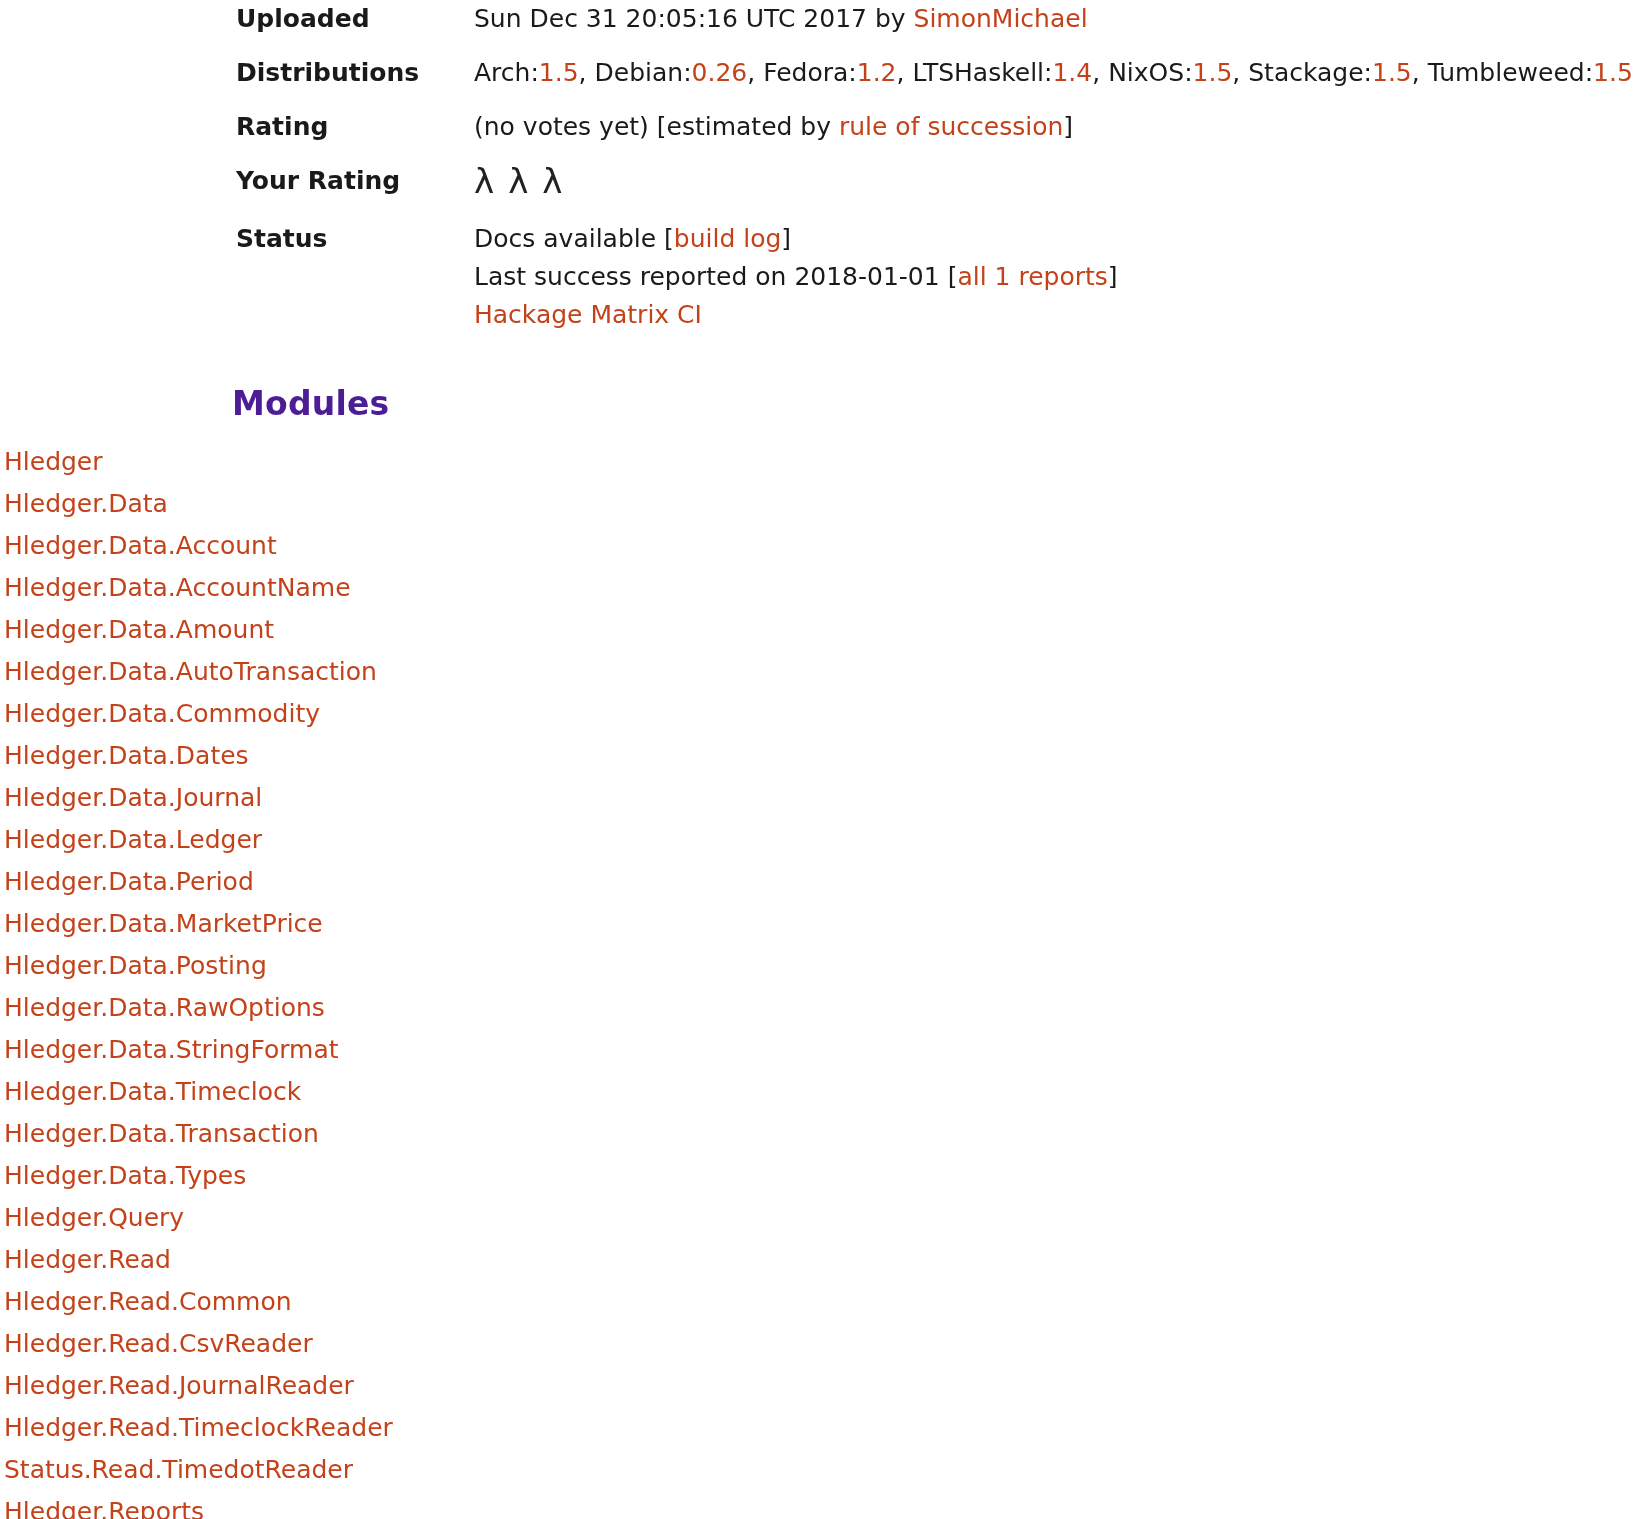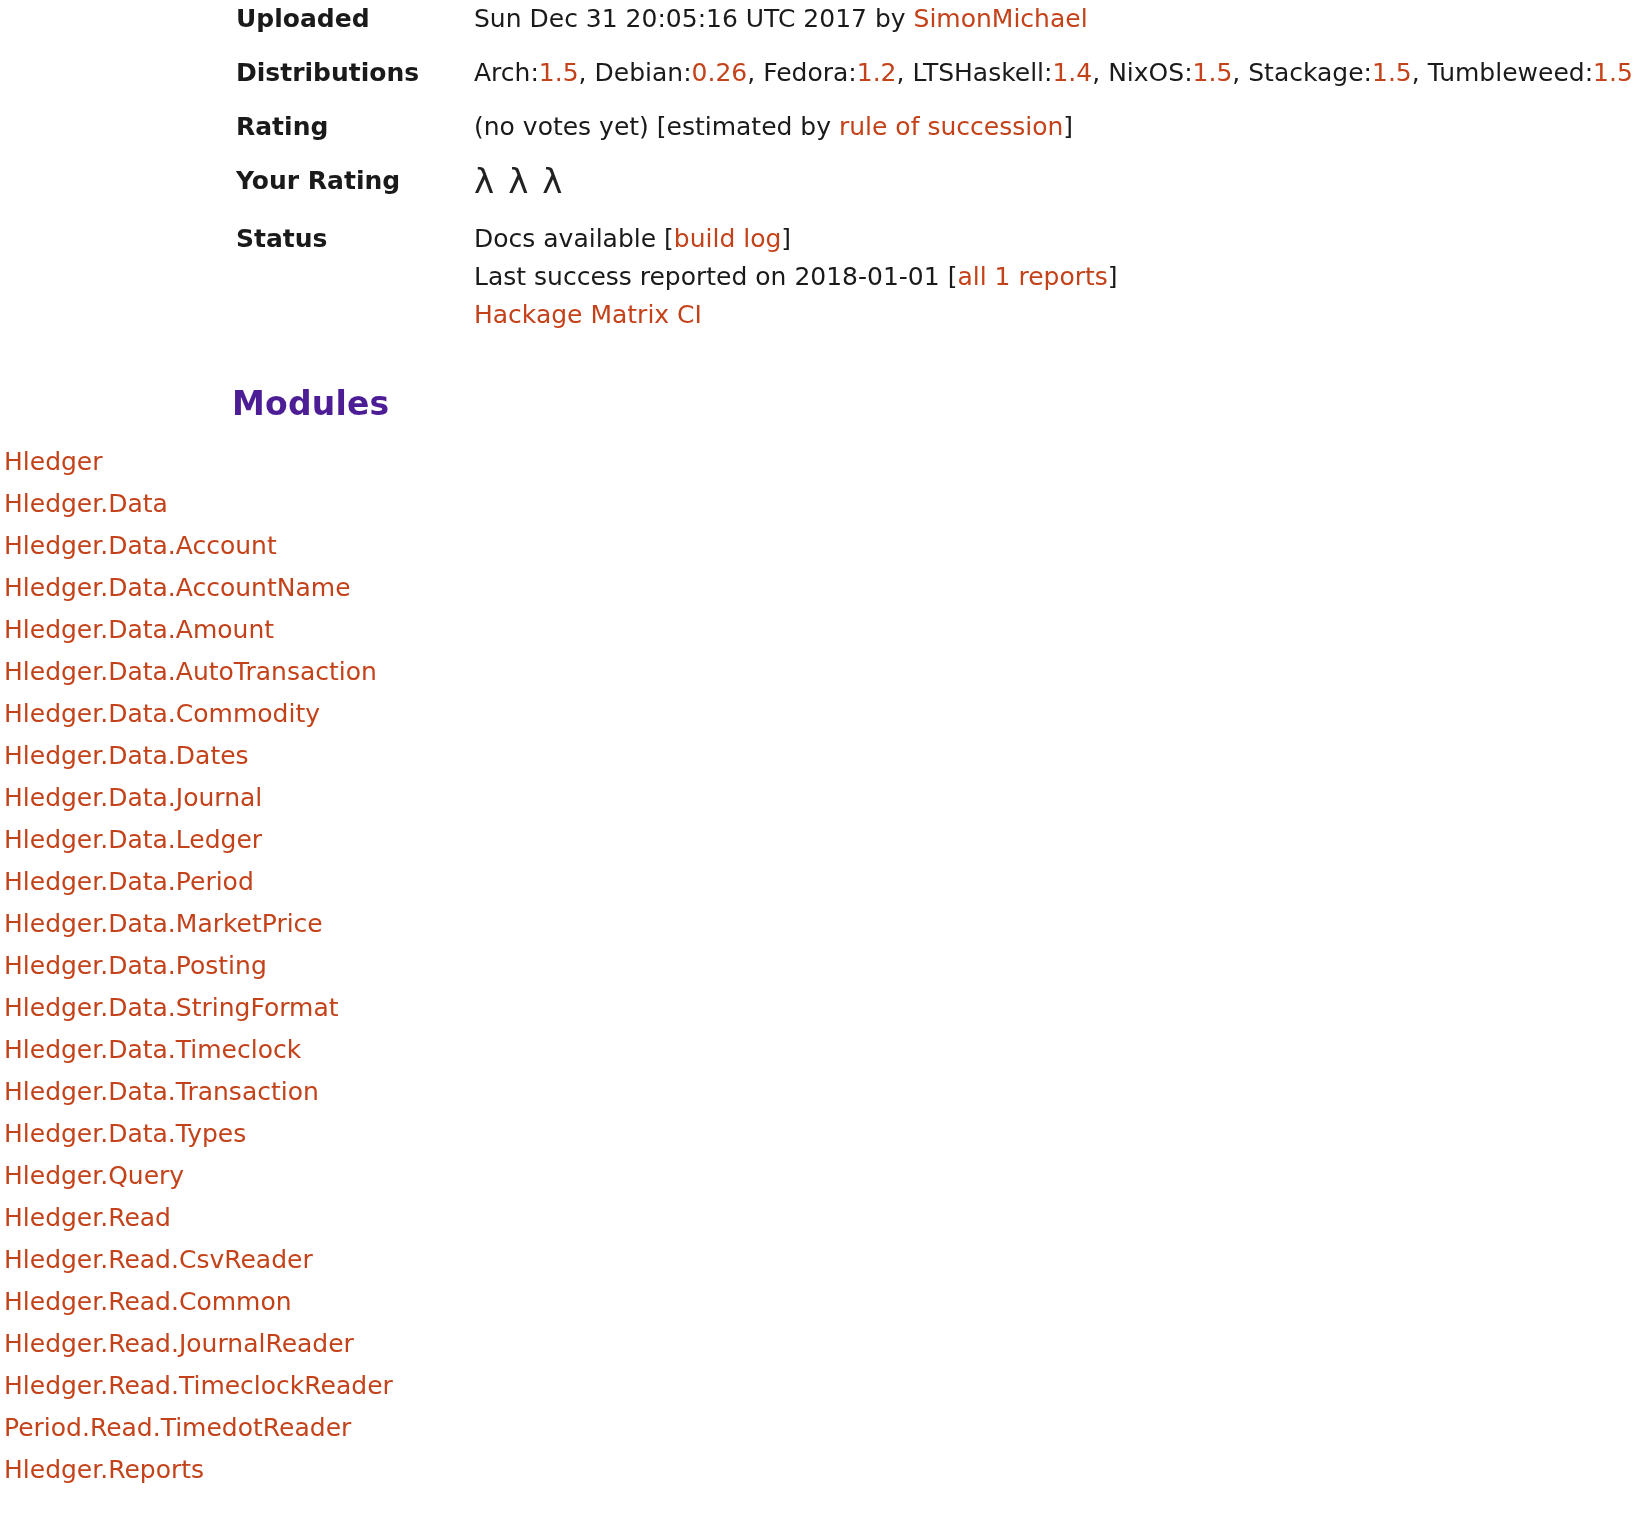--- a/index.html
+++ b/index.html
@@ -157,48 +157,51 @@
   <li class="mod-l2">
       <a class="mod-entry link">Hledger.Data.Period</a>
     </li>
   <li class="mod-l2">
       <a class="mod-entry link">Hledger.Data.MarketPrice</a>
     </li>
   <li class="mod-l2">
       <a class="mod-entry link">Hledger.Data.Posting</a>
     </li>
   <li class="mod-l2">
+      <a class="mod-entry link">Hledger.Data.RawOptions</a>
+    </li>
+  <li class="mod-l2">
       <a class="mod-entry link">Hledger.Data.StringFormat</a>
     </li>
   <li class="mod-l2">
       <a class="mod-entry link">Hledger.Data.Timeclock</a>
     </li>
   <li class="mod-l2">
       <a class="mod-entry link">Hledger.Data.Transaction</a>
     </li>
   <li class="mod-l2">
       <a class="mod-entry link">Hledger.Data.Types</a>
     </li>
   <li class="mod-l1">
       <a class="mod-entry link">Hledger.Query</a>
     </li>
   <li class="mod-l1">
       <a class="mod-entry link">Hledger.Read</a>
     </li>
   <li class="mod-l2">
+      <a class="mod-entry link">Hledger.Read.Common</a>
+    </li>
+  <li class="mod-l2">
       <a class="mod-entry link">Hledger.Read.CsvReader</a>
     </li>
   <li class="mod-l2">
-      <a class="mod-entry link">Hledger.Read.Common</a>
-    </li>
-  <li class="mod-l2">
       <a class="mod-entry link">Hledger.Read.JournalReader</a>
     </li>
   <li class="mod-l2">
       <a class="mod-entry link">Hledger.Read.TimeclockReader</a>
     </li>
   <li class="mod-l2">
-      <a class="mod-entry link">Period.Read.TimedotReader</a>
+      <a class="mod-entry link">Status.Read.TimedotReader</a>
     </li>
   <li class="mod-l1">
       <a class="mod-entry link">Hledger.Reports</a>
     </li>
 </ul>
 
 </body></html>

